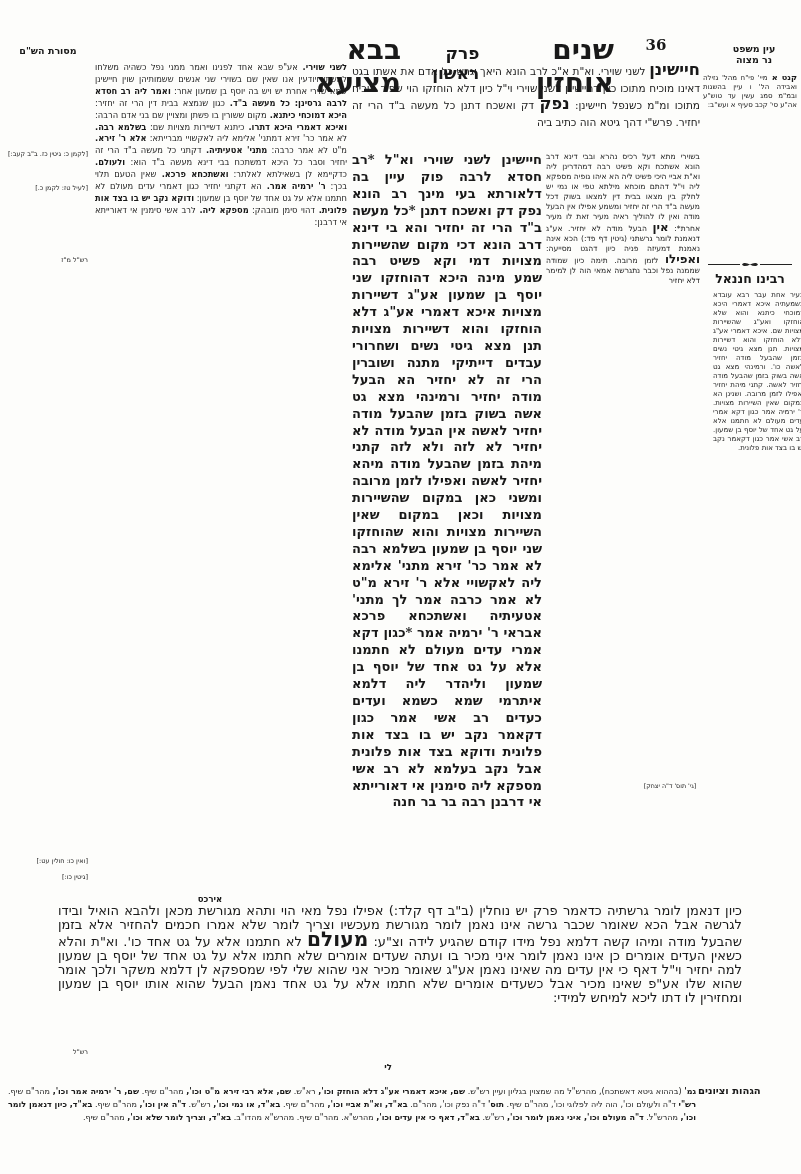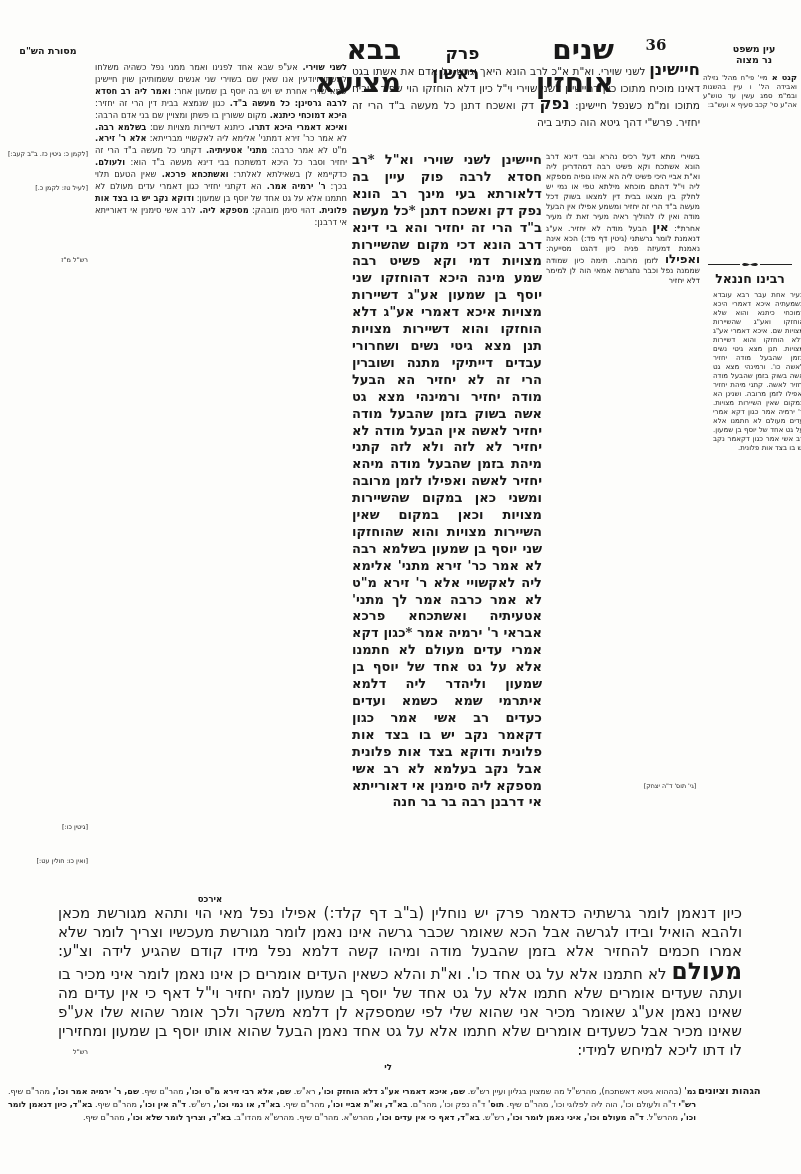--- a/index.html
+++ b/index.html
@@ -22,21 +22,21 @@
   .rc-body{font-size:7px;line-height:9px;text-align:justify;overflow:hidden;margin-left:8px;}
   .mnote{position:absolute;left:8px;width:80px;font-size:6.5px;line-height:8.5px;text-align:right;}
   .gutter-note{font-size:6.3px;line-height:8px;text-align:center;}
   
   .rashi{font-size:8.3px;line-height:11.9px;text-align:justify;overflow:hidden;}
   .r-lead{font-weight:bold;}
   .gemara{font-size:13px;line-height:16.9px;text-align:justify;overflow:hidden;font-weight:bold;
           font-family:"DejaVu Serif","DejaVu Sans",serif;}
   .tos-top{font-size:10.5px;line-height:16.6px;text-align:justify;overflow:hidden;}
   .tos-col{font-size:7.6px;line-height:10px;text-align:justify;overflow:hidden;}
-  .tos-wide{font-size:15px;line-height:19px;text-align:justify;overflow:hidden;}
+  .tos-wide{font-size:13px;line-height:14px;text-align:justify;overflow:hidden;}
   .seg-lead{font-weight:bold;font-size:1.55em;}
   .catch{text-align:center;font-size:8.5px;font-weight:bold;}
   
   .hag-label{font-weight:bold;font-size:10px;text-align:left;}
   .hag-text{font-size:8px;line-height:13.2px;text-align:justify;}
   .b{font-weight:bold;}
   p{margin:0;}
 </style>
 </head>
 <body>
@@ -69,21 +69,21 @@
 
 <div class="abs rc-title" style="left:703px;top:271px;width:94px;">רבינו חננאל</div>
 
 <div class="abs rc-body" style="left:705px;top:291px;width:91px;height:456px;">בעיר אחת עבר רבא עובדא בשמעתיה איכא דאמרי היכא דמוכחי כיתנא והוא שלא הוחזקו ואע"ג שהשיירות מצויות שם. איכא דאמרי אע"ג דלא הוחזקו והוא דשיירות מצויות. תנן מצא גיטי נשים בזמן שהבעל מודה יחזיר לאשה כו'. ורמינהי מצא גט אשה בשוק בזמן שהבעל מודה יחזיר לאשה. קתני מיהת יחזיר ואפילו לזמן מרובה. ושנינן הא במקום שאין השיירות מצויות. ר' ירמיה אמר כגון דקא אמרי עדים מעולם לא חתמנו אלא על גט אחד של יוסף בן שמעון. רב אשי אמר כגון דקאמר נקב יש בו בצד אות פלונית.</div>
 
 <div class="abs gutter-note" style="left:636px;top:782px;width:68px;">[גי' תוס' ד"ה יצחק]</div>
 
 <div class="mnote" style="top:150px;">[לקמן כ: גיטין כז. ב"ב קעב:]</div>
 <div class="mnote" style="top:184px;">[לעיל טז: לקמן כ.]</div>
 <div class="mnote" style="top:256px;">רש"ל מ"ז</div>
-<div class="mnote" style="top:823px;">[גיטין כו:]</div>
+<div class="mnote" style="top:873px;">[גיטין כו:]</div>
 <div class="mnote" style="top:857px;">[ואין כו: חולין עט:]</div>
 <div class="mnote" style="top:1048px;">רש"ל</div>
 
 <div class="abs rashi" style="left:95px;top:62px;width:252px;height:830px;"><span class="r-lead">לשני שוירי. </span><span>אע"פ שבא אחד לפנינו ואמר ממני נפל כשהיה משלחו לאשתו ויודעין אנו שאין שם בשוירי שני אנשים ששמותיהן שוין חיישינן שמא שוירי אחרת יש ויש בה יוסף בן שמעון אחר: </span><span class="r-lead">ואמר ליה רב חסדא לרבה גרסינן: </span><span></span><span class="r-lead">כל מעשה ב"ד. </span><span>כגון שנמצא בבית דין הרי זה יחזיר: </span><span class="r-lead">היכא דמוכחי כיתנא. </span><span>מקום ששורין בו פשתן ומצויין שם בני אדם הרבה: </span><span class="r-lead">ואיכא דאמרי היכא דתרו. </span><span>כיתנא דשיירות מצויות שם: </span><span class="r-lead">בשלמא רבה. </span><span>לא אמר כר' זירא דמתני' אלימא ליה לאקשויי מברייתא: </span><span class="r-lead">אלא ר' זירא. </span><span>מ"ט לא אמר כרבה: </span><span class="r-lead">מתני' אטעיתיה. </span><span>דקתני כל מעשה ב"ד הרי זה יחזיר וסבר כל היכא דמשתכח בבי דינא מעשה ב"ד הוא: </span><span class="r-lead">ולעולם. </span><span>כדקיימא לן בשאילתא לאלתר: </span><span class="r-lead">ואשתכחא פרכא. </span><span>שאין הטעם תלוי בכך: </span><span class="r-lead">ר' ירמיה אמר. </span><span>הא דקתני יחזיר כגון דאמרי עדים מעולם לא חתמנו אלא על גט אחד של יוסף בן שמעון: </span><span class="r-lead">ודוקא נקב יש בו בצד אות פלונית. </span><span>דהוי סימן מובהק: </span><span class="r-lead">מספקא ליה. </span><span>לרב אשי סימנין אי דאורייתא אי דרבנן: </span></div>
 
 <div class="abs catch" style="left:160px;top:894px;width:100px;">אירכס</div>
 
 <div class="abs tos-top" style="left:352px;top:62px;width:348px;height:87px;"><span class="seg-lead">חיישינן</span><span> לשני שוירי. וא"ת א"כ לרב הונא היאך יגרש כל אדם את אשתו בגט דאינו מוכיח מתוכו כיון דחיישינן לשני שוירי וי"ל כיון דלא הוחזקו הוי שפיר מוכיח מתוכו ומ"מ כשנפל חיישינן: </span><span class="seg-lead">נפק</span><span> דק ואשכח דתנן כל מעשה ב"ד הרי זה יחזיר. פרש"י דהך גיטא הוה כתיב ביה</span></div>
 
 <div class="abs gemara" style="left:352px;top:152px;width:190px;height:742px;">חיישינן לשני שוירי וא"ל *רב חסדא לרבה פוק עיין בה דלאורתא בעי מינך רב הונא נפק דק ואשכח דתנן *כל מעשה ב"ד הרי זה יחזיר והא בי דינא דרב הונא דכי מקום שהשיירות מצויות דמי וקא פשיט רבה שמע מינה היכא דהוחזקו שני יוסף בן שמעון אע"ג דשיירות מצויות איכא דאמרי אע"ג דלא הוחזקו והוא דשיירות מצויות תנן מצא גיטי נשים ושחרורי עבדים דייתיקי מתנה ושוברין הרי זה לא יחזיר הא הבעל מודה יחזיר ורמינהי מצא גט אשה בשוק בזמן שהבעל מודה יחזיר לאשה אין הבעל מודה לא יחזיר לא לזה ולא לזה קתני מיהת בזמן שהבעל מודה מיהא יחזיר לאשה ואפילו לזמן מרובה ומשני כאן במקום שהשיירות מצויות וכאן במקום שאין השיירות מצויות והוא שהוחזקו שני יוסף בן שמעון בשלמא רבה לא אמר כר' זירא מתני' אלימא ליה לאקשויי אלא ר' זירא מ"ט לא אמר כרבה אמר לך מתני' אטעיתיה ואשתכחא פרכא אבראי ר' ירמיה אמר *כגון דקא אמרי עדים מעולם לא חתמנו אלא על גט אחד של יוסף בן שמעון וליהדר ליה דלמא איתרמי שמא כשמא ועדים כעדים רב אשי אמר כגון דקאמר נקב יש בו בצד אות פלונית ודוקא בצד אות פלונית אבל נקב בעלמא לא רב אשי מספקא ליה סימנין אי דאורייתא אי דרבנן רבה בר בר חנה</div>

